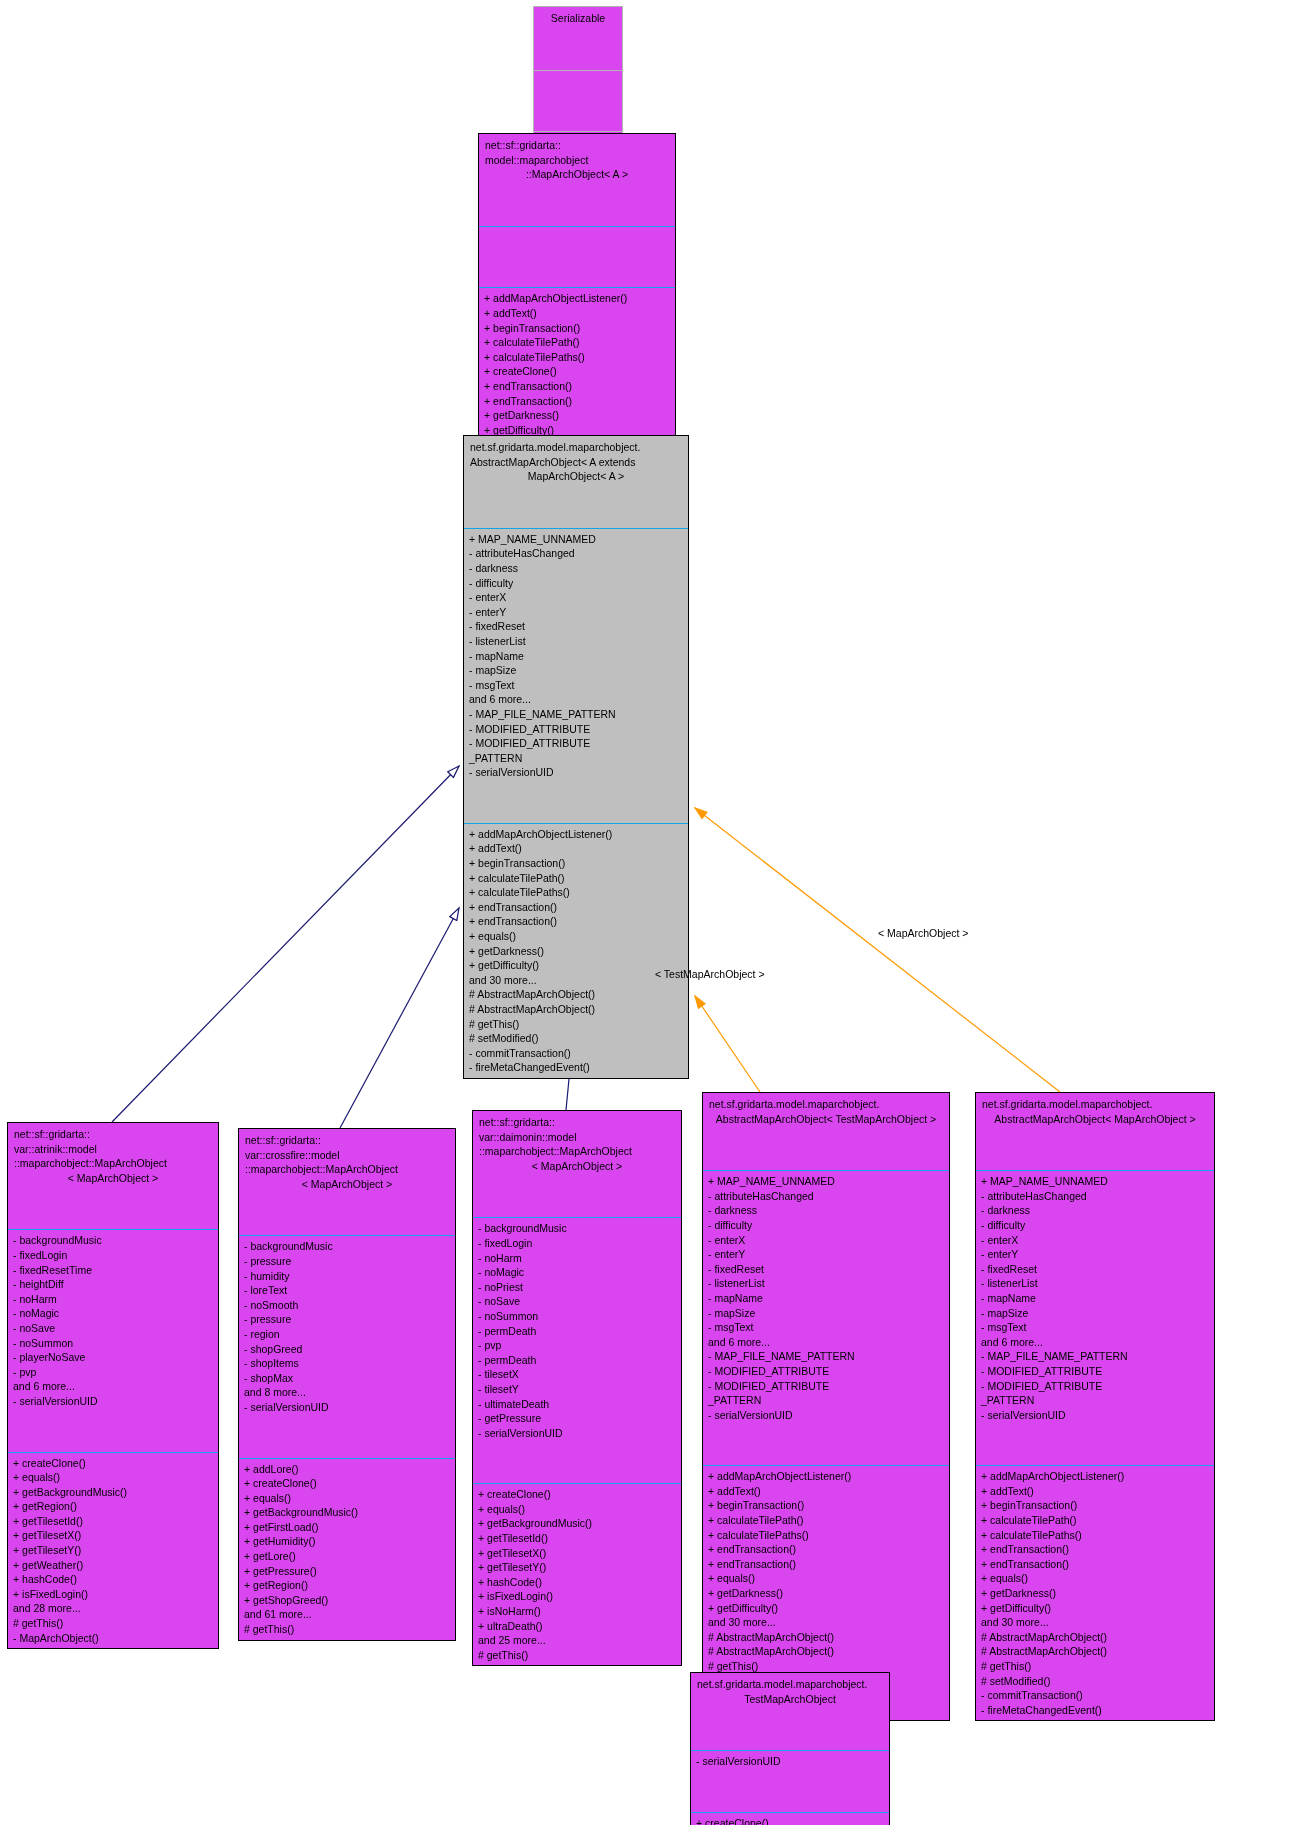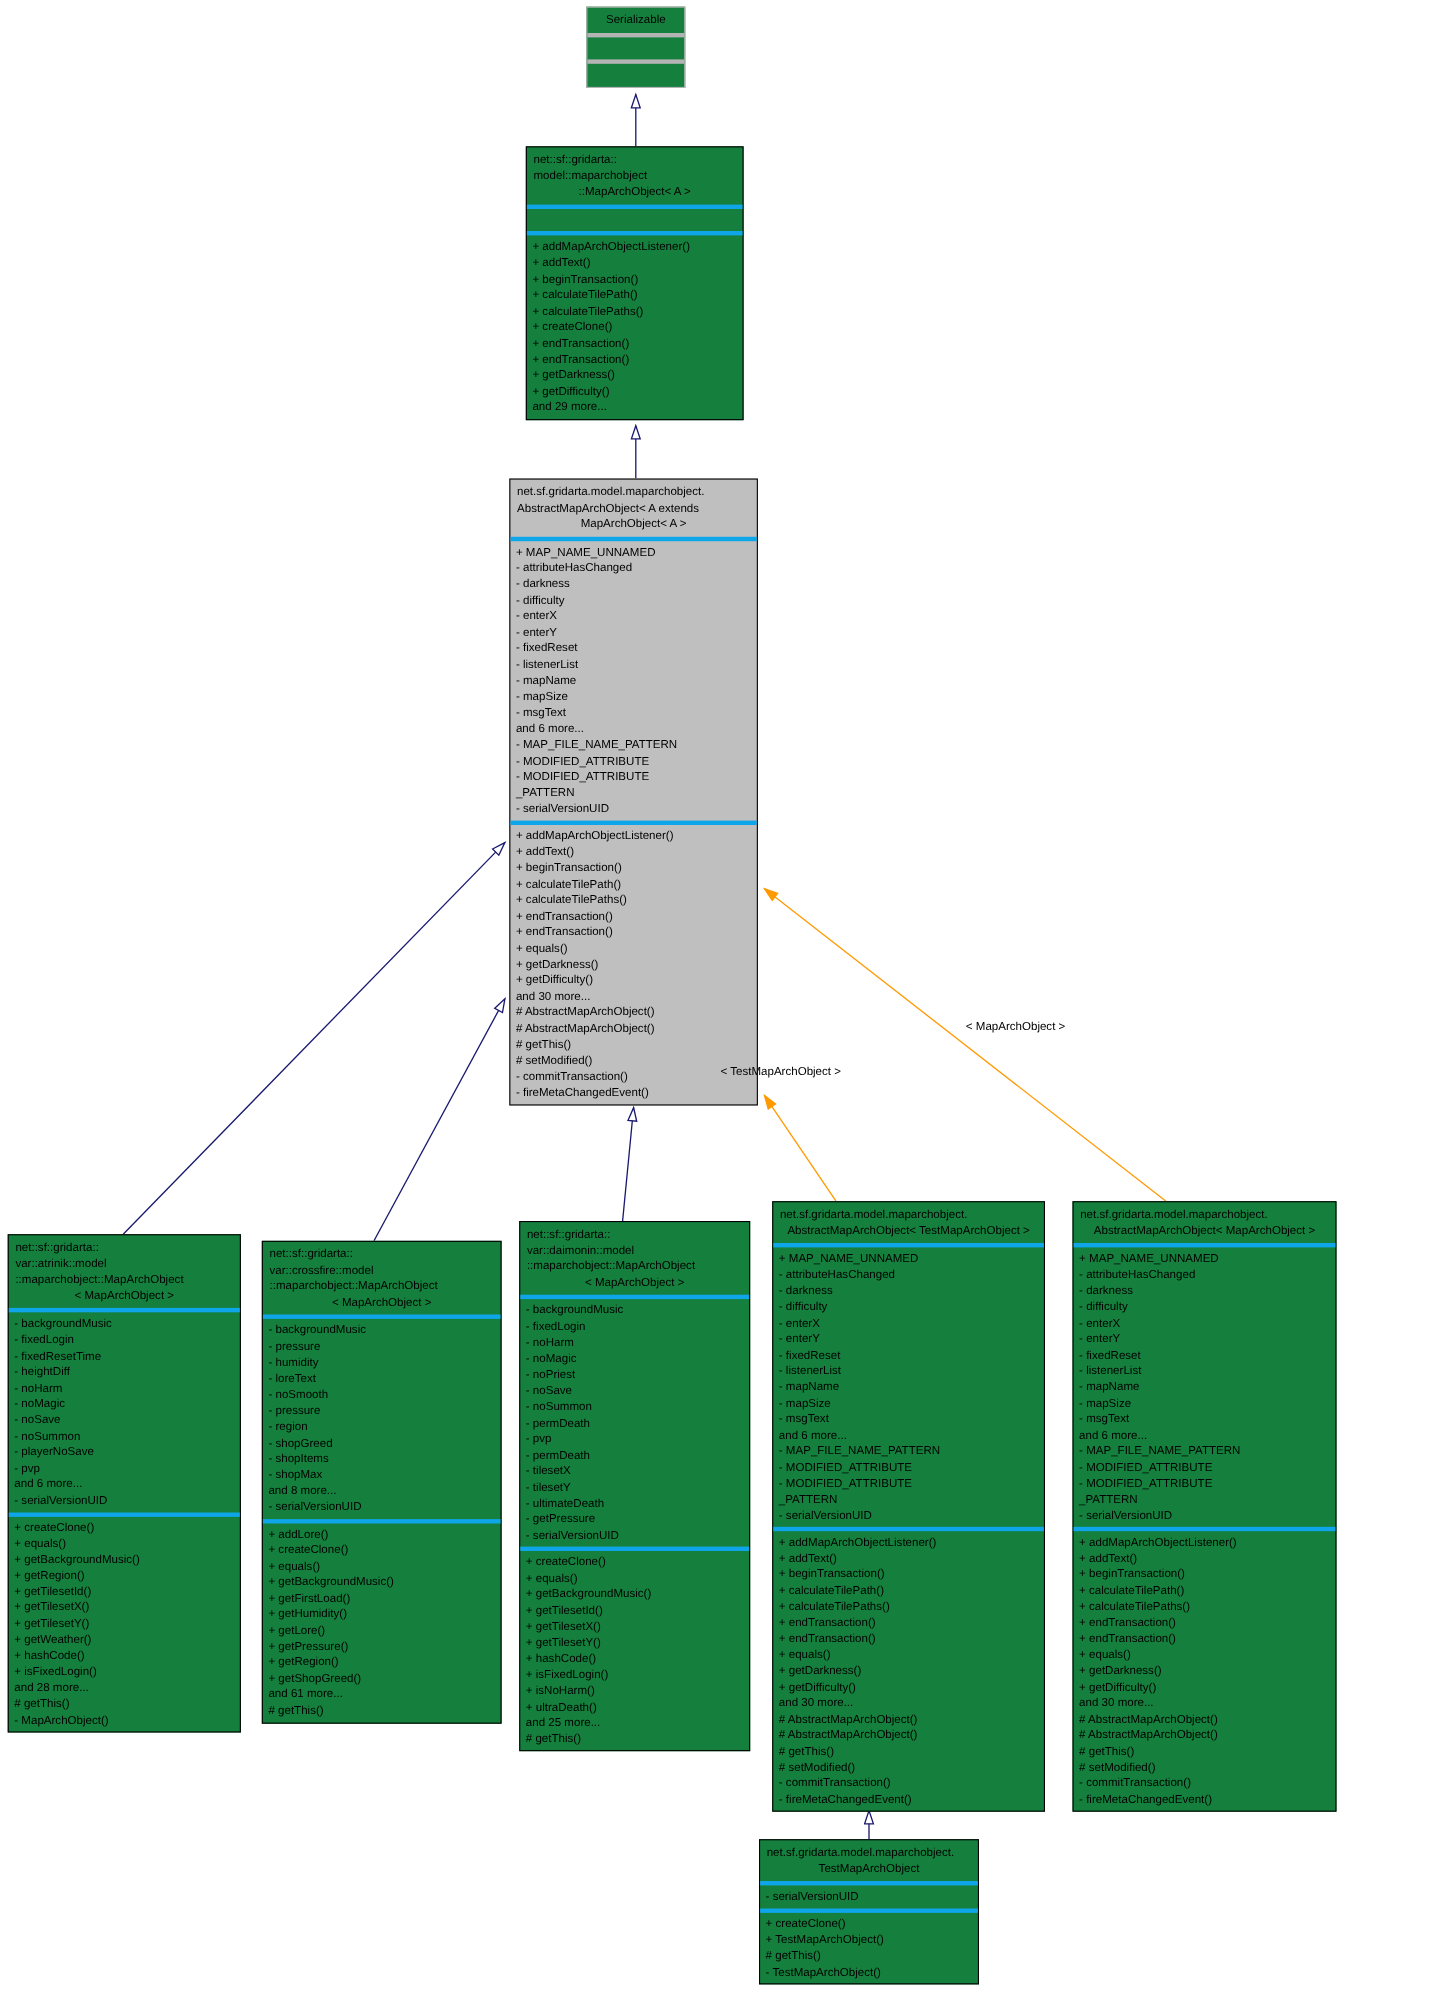--- a/index.html
+++ b/index.html
@@ -1,32 +1,32 @@
 <!DOCTYPE html>
 <html><head>
 <meta charset="utf-8">
 <style>
   html,body{margin:0;padding:0;background:#ffffff;}
   body{width:1305px;height:1825px;position:relative;font-family:"Liberation Sans",sans-serif;color:#000;}
   #canvas{position:absolute;left:0;top:0;width:1305px;height:1825px;overflow:hidden;}
   #edges{position:absolute;left:0;top:0;width:1305px;height:1825px;}
   .class-box{
     position:absolute;
-    background:#15803d;
+    background:#d946ef;
     border:1px solid #000000;
     font-size:10.5px;
     line-height:14.6px;
     box-sizing:border-box;
   }
   .class-box.highlight{background:#bfbfbf;}
   .class-box.external{border-color:#b4b4b4;}
   .class-box.external .compartment{border-color:#b4b4b4;}
   .compartment{padding:3px 5px;}
   .compartment.title{padding:4px 6px;}
-  .attrs,.methods{border-top:4px solid #0ea5e9;}
+  .attrs,.methods{border-top:1px solid #0ea5e9;margin-top:40px;}
   .line{min-height:14.6px;white-space:nowrap;text-align:left;}
   .title .line.center{text-align:center;}
   .edge-label{
     position:absolute;
     font-size:10.5px;
     line-height:14px;
     white-space:nowrap;
     color:#000;
   }
 </style>

